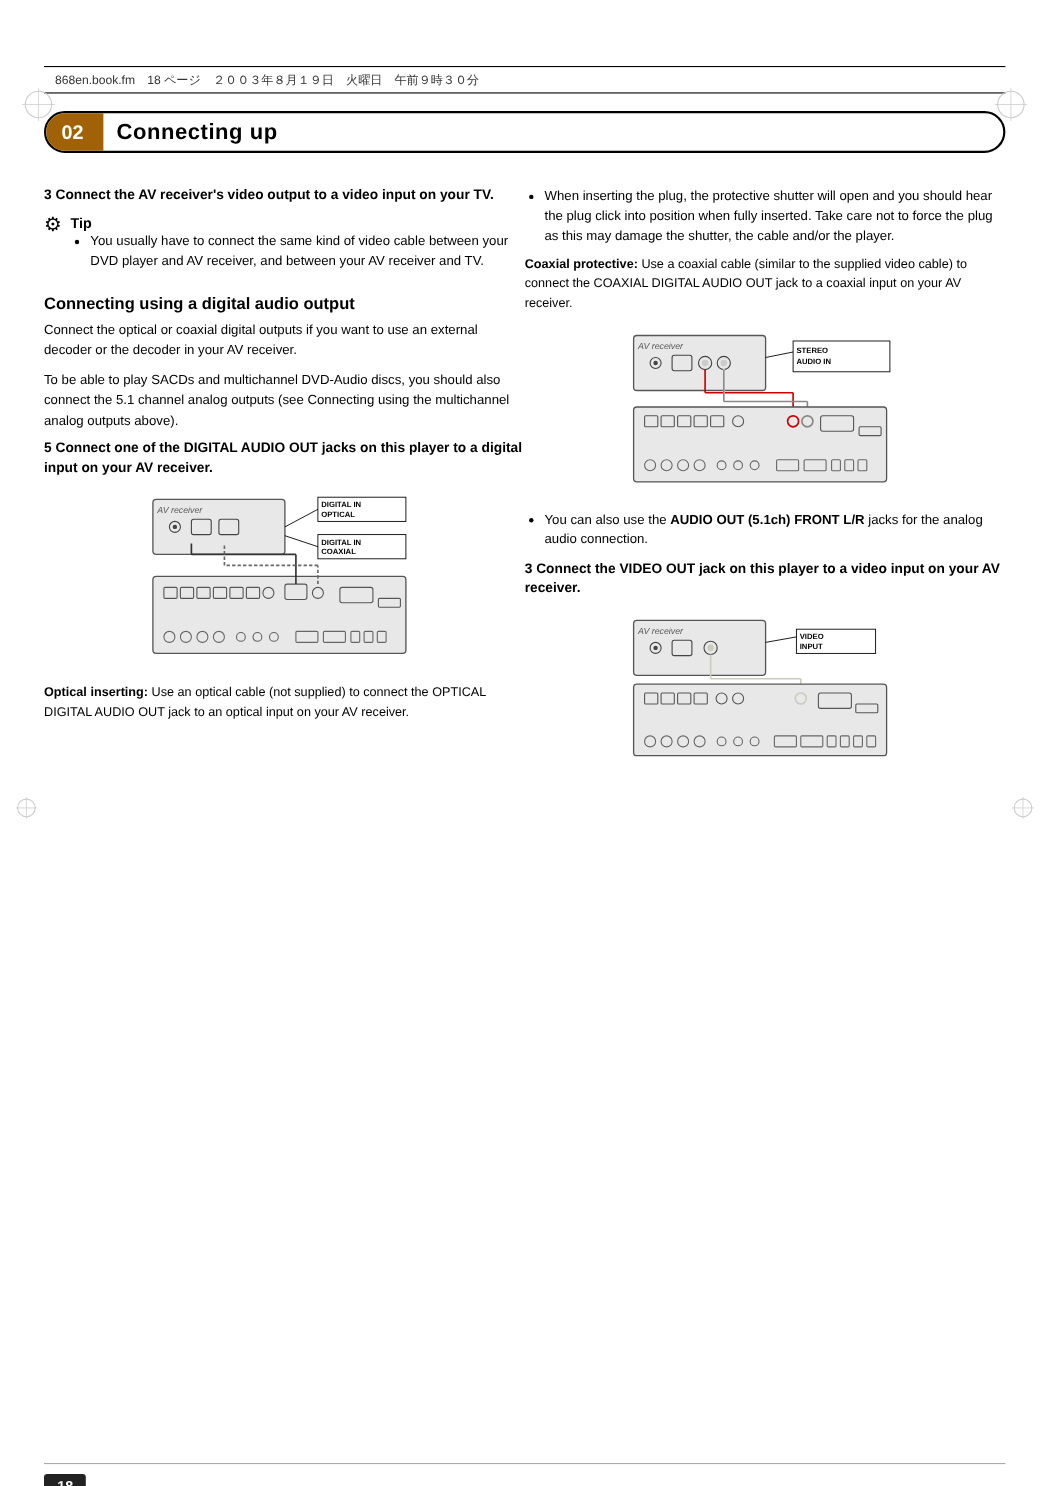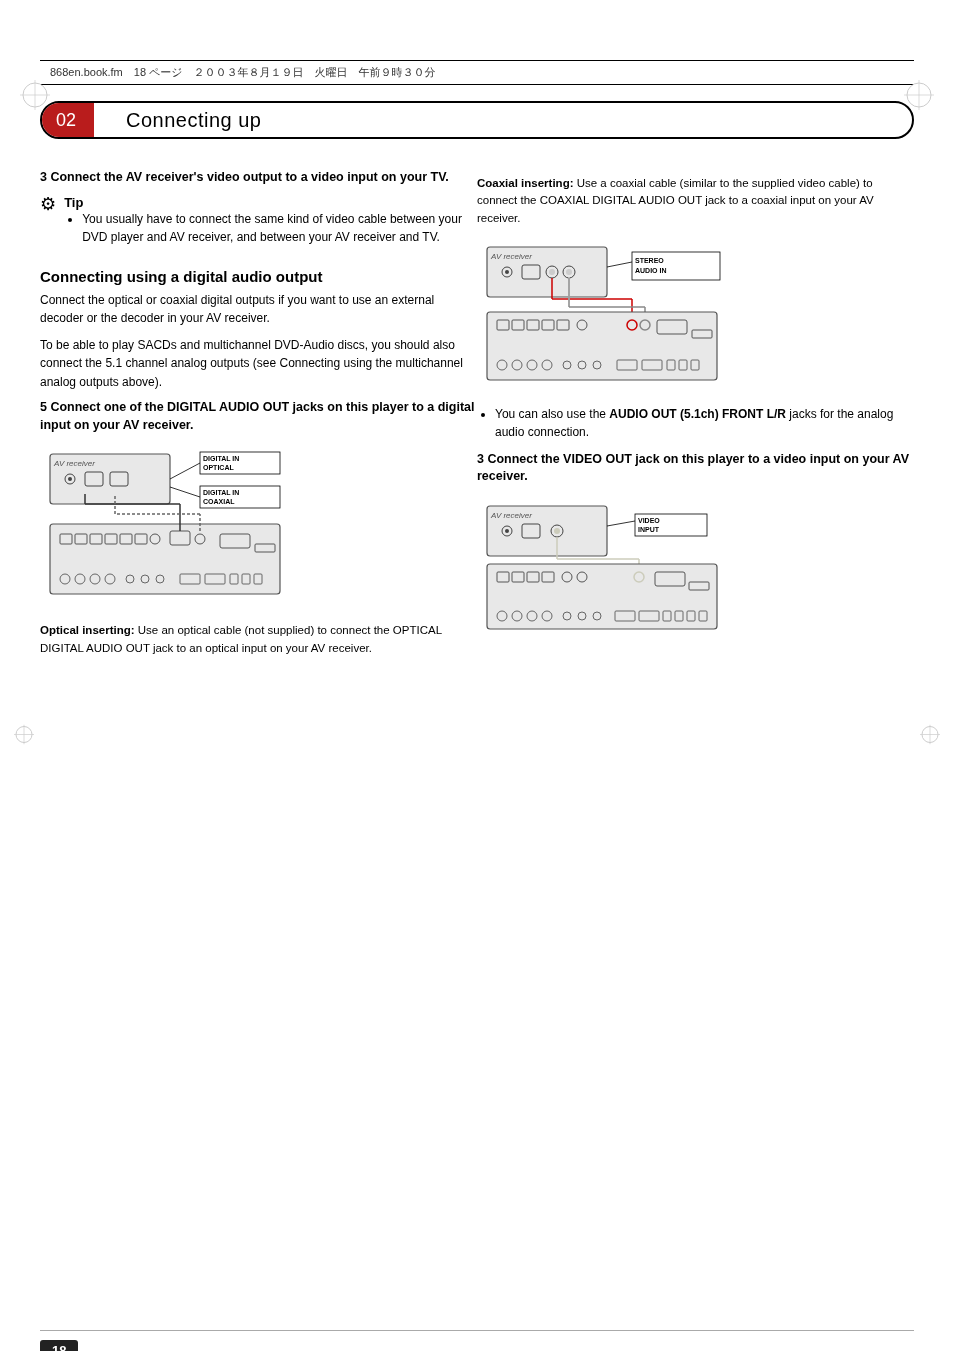--- a/index.html
+++ b/index.html
@@ -48,35 +48,35 @@
     .chapter-header {
       display: flex;
       align-items: center;
       margin: 16px 40px 0 40px;
       border: 2px solid #000;
       border-radius: 20px;
       overflow: visible;
       height: 38px;
     }
     .chapter-num {
-      background: #b91c1c;
+      background: #a16207;
       color: #fff;
       font-size: 18px;
-      font-weight: normal;
+      font-weight: bold;
       padding: 4px 14px;
       border-radius: 18px 0 0 18px;
       height: 100%;
       display: flex;
       align-items: center;
       min-width: 52px;
     }
     .chapter-title {
       font-size: 20px;
-      font-weight: normal;
-      padding-left: 32px;
+      font-weight: bold;
+      padding-left: 12px;
       letter-spacing: 0.5px;
     }
 
     
     .content-area {
       display: flex;
       margin: 30px 40px 0 40px;
     }
 
     .left-col {
@@ -133,20 +133,21 @@
 
     .body-text {
       font-size: 12px;
       line-height: 1.55;
       margin-bottom: 8px;
     }
 
     
     .diagram-container {
       margin: 10px 0 10px 0;
+      text-align: center;
       position: relative;
     }
 
     .caption-text {
       font-size: 11.5px;
       line-height: 1.5;
       margin: 6px 0 10px 0;
     }
     .caption-text b {
       font-weight: bold;
@@ -327,23 +328,26 @@
       </div>
 
       <p class="caption-text">
         <b>Optical inserting:</b><span> Use an optical cable (not supplied) to connect the OPTICAL DIGITAL AUDIO OUT jack to an optical input on your AV receiver.</span>
       </p>
 
     </div>
 
     <div class="right-col">
 
+      <ul class="right-bullet">
+        <li>When inserting the plug, the protective shutter will open and you should hear the plug click into position when fully inserted. Take care not to force the plug as this may damage the shutter, the cable and/or the player.</li>
+      </ul>
 
       <p class="caption-text">
-        <b>Coaxial inserting:</b><span> Use a coaxial cable (similar to the supplied video cable) to connect the COAXIAL DIGITAL AUDIO OUT jack to a coaxial input on your AV receiver.</span>
+        <b>Coaxial protective:</b><span> Use a coaxial cable (similar to the supplied video cable) to connect the COAXIAL DIGITAL AUDIO OUT jack to a coaxial input on your AV receiver.</span>
       </p>
 
 
       <div class="diagram-container">
         <svg width="260" height="155">
 
           <rect x="10" y="10" width="120" height="50" rx="3" fill="#e8e8e8" stroke="#555" stroke-width="1.2"></rect>
           <text x="14" y="22" font-size="8" fill="#555" font-style="italic">AV receiver</text>
           <circle cx="30" cy="35" r="5" fill="none" stroke="#444" stroke-width="1"></circle>
           <circle cx="30" cy="35" r="2" fill="#444"></circle>

